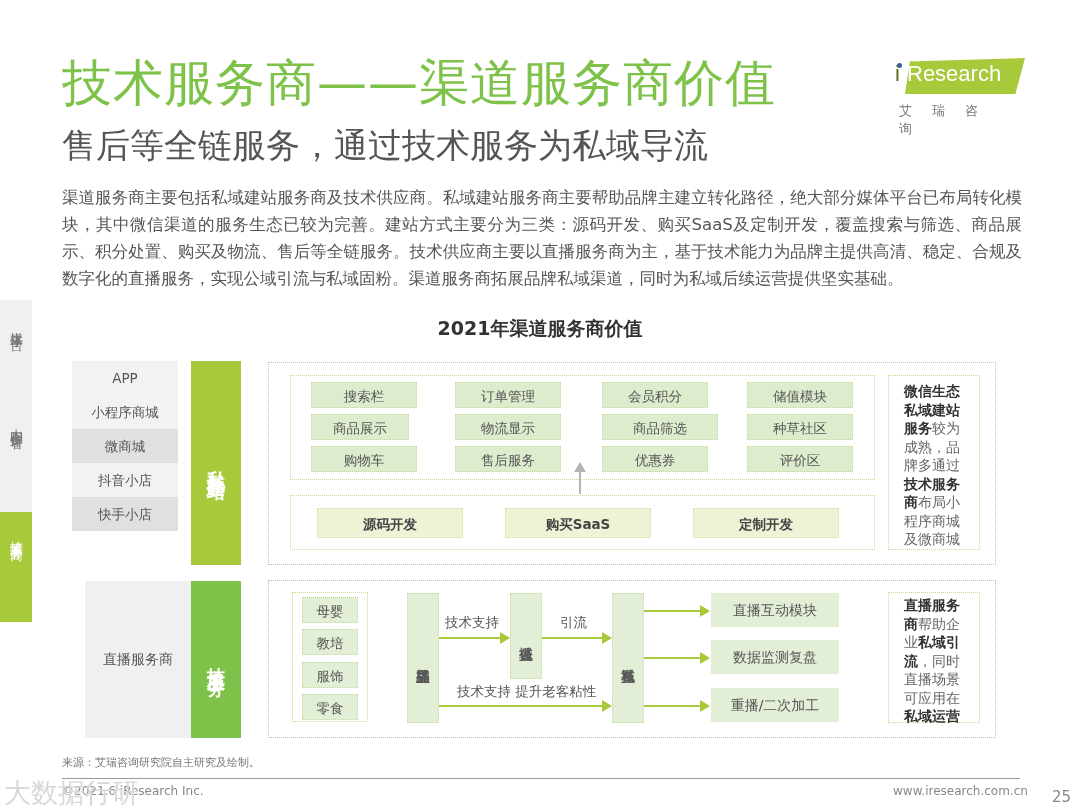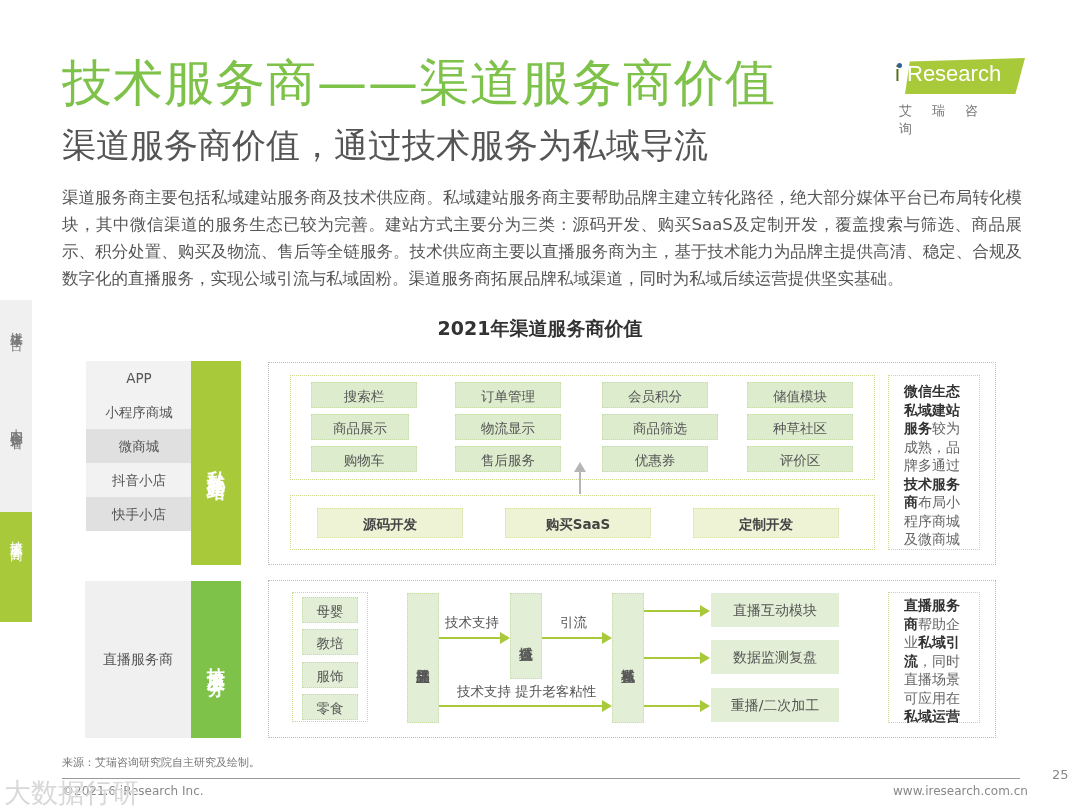--- a/index.html
+++ b/index.html
@@ -18,21 +18,21 @@
 
   .body-text { position: absolute; left: 62px; top: 184px; width: 960px; font-size: 16.5px; line-height: 27px; color: #555; text-align: justify; }
 
   .side-tabs { position: absolute; left: 0; top: 300px; width: 32px; }
   .side-tab { width: 32px; background: #f0f0f0; color: #777; font-size: 13px; text-align: center; line-height: 16px; padding: 14px 0; }
   .side-tab.active { background: #a8c93a; color: #fff; }
 
   .chart-title { position: absolute; left: 0; width: 1080px; top: 316px; text-align: center; font-size: 19px; font-weight: bold; color: #333; }
 
   
-  .list { position: absolute; left: 86px; top: 361px; width: 106px; }
+  .list { position: absolute; left: 72px; top: 361px; width: 106px; }
   .list-item { height: 34px; line-height: 34px; text-align: center; font-size: 13.5px; color: #555; }
   .list-item.light { background: #f2f2f2; }
   .list-item.dark { background: #e0e0e0; }
   .green-bar { position: absolute; width: 50px; color: #fff; font-weight: bold; font-size: 18px; text-align: center; line-height: 22px; display: flex; align-items: center; justify-content: center; }
   .bar1 { left: 191px; top: 361px; height: 204px; background: #a8c93a; }
   .bar2 { left: 191px; top: 581px; height: 157px; background: #7ec24a; }
   .tech-label { position: absolute; left: 85px; top: 581px; width: 106px; height: 157px; background: #f0f0f0; display: flex; align-items: center; justify-content: center; font-size: 14px; color: #555; }
 
   .dotted-outer { position: absolute; border: 1px dotted #bbb; }
   .dotted-green { position: absolute; border: 1.5px dotted #c9da8e; }
@@ -51,28 +51,28 @@
   .arrow-head { position: absolute; width: 0; height: 0; border-top: 6px solid transparent; border-bottom: 6px solid transparent; border-left: 10px solid #a8c93a; }
   .flow-label { position: absolute; font-size: 13.5px; color: #555; }
 
   .up-arrow-line { position: absolute; left: 579px; top: 470px; width: 2px; height: 24px; background: #b5b5b5; }
   .up-arrow-head { position: absolute; left: 574px; top: 462px; width: 0; height: 0; border-left: 6px solid transparent; border-right: 6px solid transparent; border-bottom: 10px solid #b5b5b5; }
 
   .source { position: absolute; left: 62px; top: 755px; font-size: 11px; color: #777; }
   .footer-line { position: absolute; left: 62px; top: 778px; width: 958px; height: 1px; background: #999; }
   .footer-left { position: absolute; left: 62px; top: 784px; font-size: 12px; color: #888; }
   .footer-right { position: absolute; left: 893px; top: 784px; font-size: 12px; color: #888; }
-  .page-num { position: absolute; left: 1052px; top: 767px; font-size: 13px; color: #888; }
+  .page-num { position: absolute; left: 1052px; top: 788px; font-size: 15px; color: #888; }
   .watermark { position: absolute; left: 4px; top: 775px; font-size: 27px; color: #d8d8d8; }
 </style>
 </head>
 <body>
 
 <div class="title-main">技术服务商——渠道服务商价值</div>
-<div class="title-sub">渠道服务商价值，通过技术服务为私域导流</div>
+<div class="title-sub">售后等全链服务，通过技术服务为私域导流</div>
 
 <div class="logo">
   <div class="logo-badge"></div>
   <span class="logo-dot"></span>
   <span class="logo-i">i</span>
   <span class="logo-text" style="left:14px">Research</span>
   <div class="logo-cn">艾瑞咨询</div>
 </div>
 
 <div class="body-text">渠道服务商主要包括私域建站服务商及技术供应商。私域建站服务商主要帮助品牌主建立转化路径，绝大部分媒体平台已布局转化模块，其中微信渠道的服务生态已较为完善。建站方式主要分为三类：源码开发、购买SaaS及定制开发，覆盖搜索与筛选、商品展示、积分处置、购买及物流、售后等全链服务。技术供应商主要以直播服务商为主，基于技术能力为品牌主提供高清、稳定、合规及数字化的直播服务，实现公域引流与私域固粉。渠道服务商拓展品牌私域渠道，同时为私域后续运营提供坚实基础。</div>

